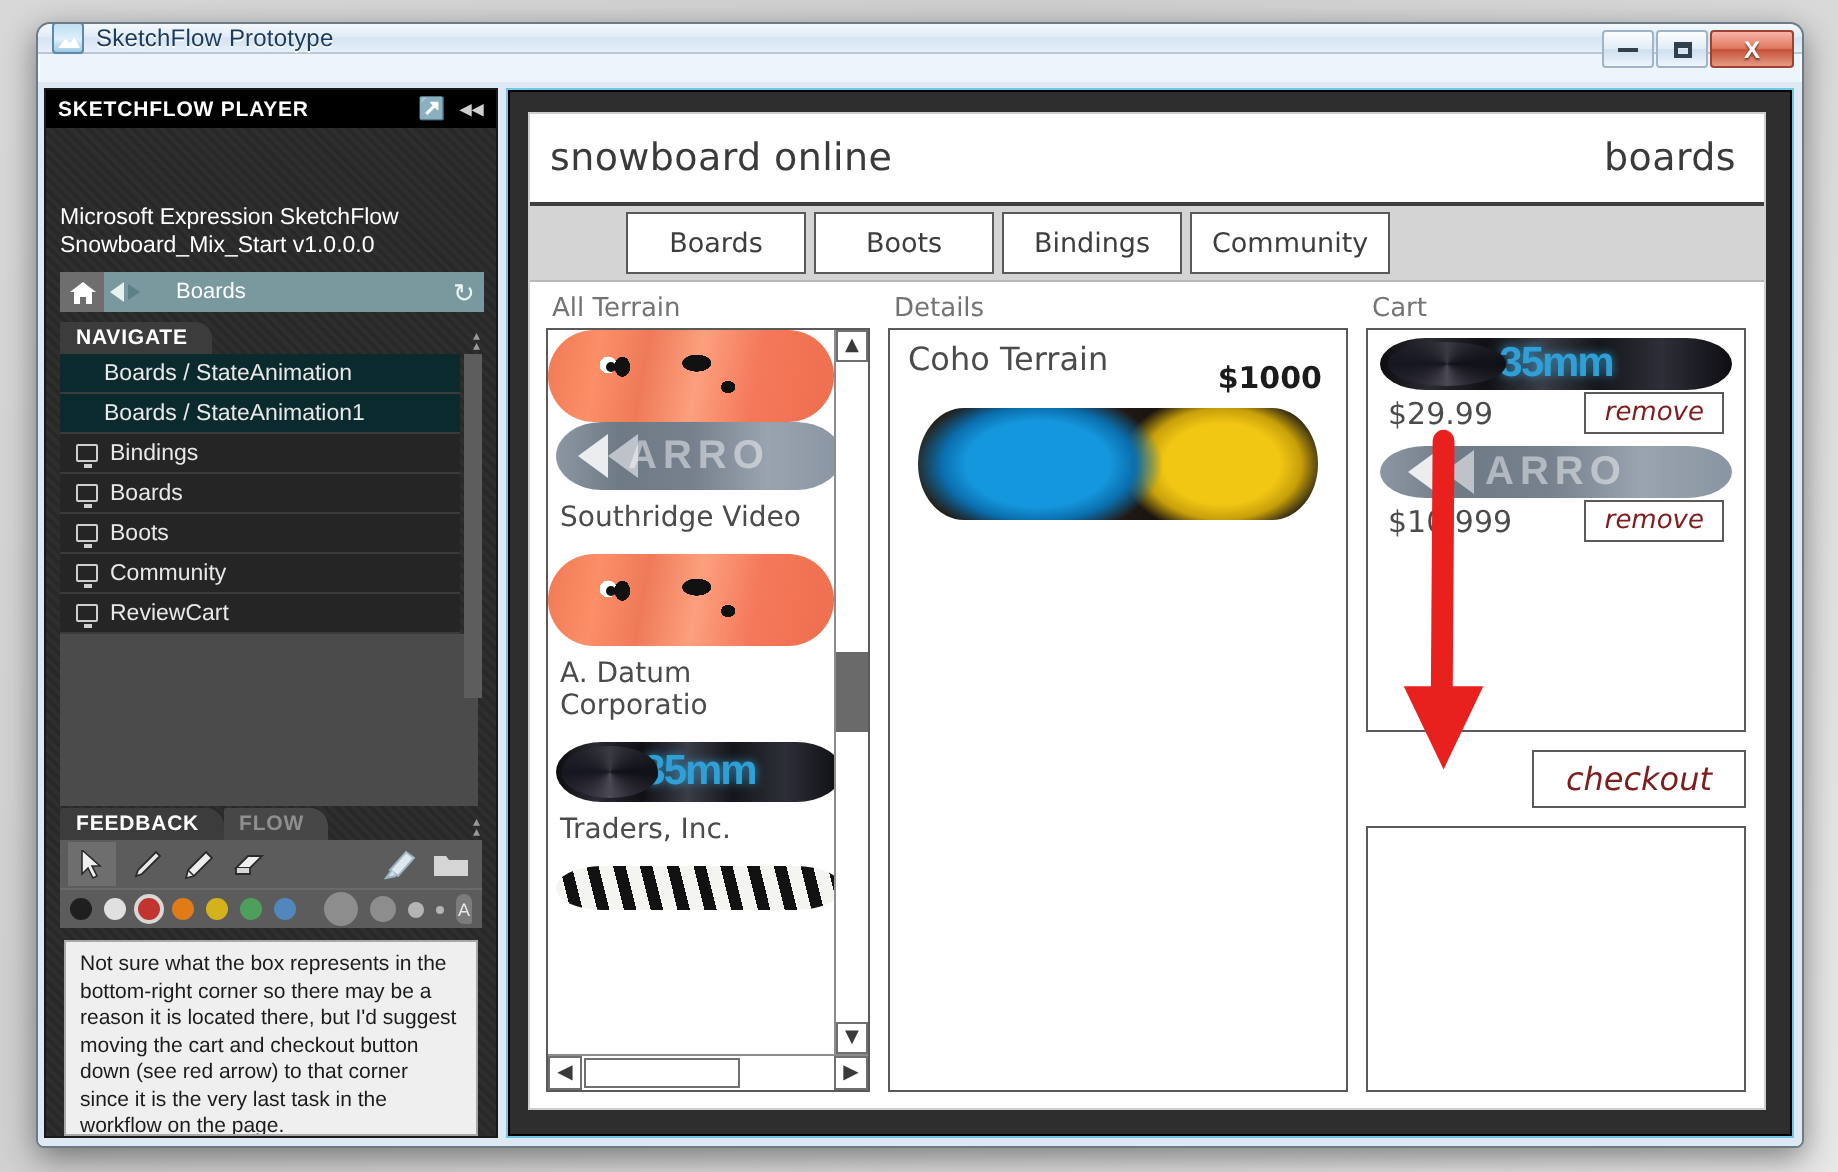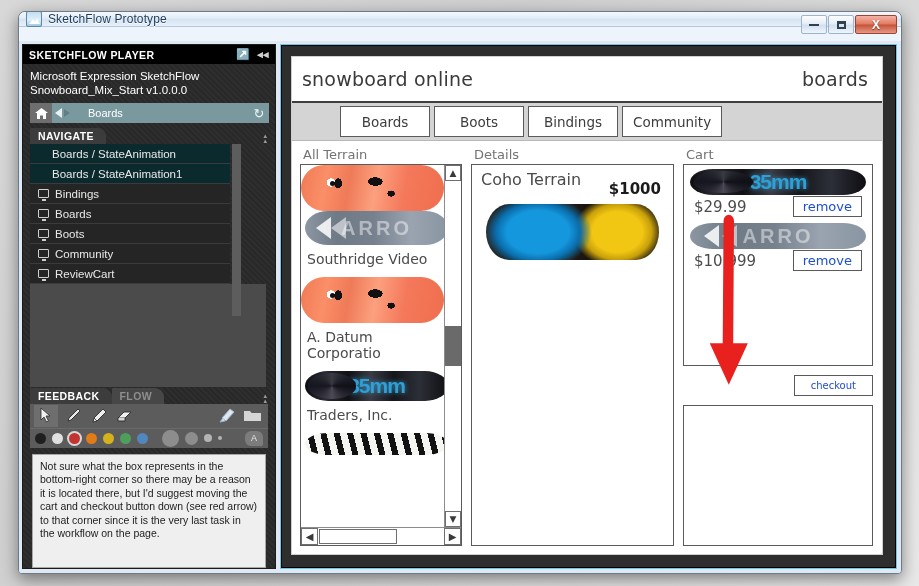--- a/index.html
+++ b/index.html
@@ -62,35 +62,35 @@
   .glyph-max { width: 9px; height: 8px; border: 2px solid #30404e; border-top-width: 3px; }
 
   #client {
     position: absolute; left: 0; top: 29px; right: 0; bottom: 0;
     background: #dfe9f4;
     padding: 3px 4px 4px 3px;
     display: flex;
   }
   
   #player {
-    width: 254px; flex: none;
+    width: 227px; flex: none;
     background: #2a2a2a;
     background-image: repeating-linear-gradient(45deg, rgba(255,255,255,0.02) 0 2px, rgba(0,0,0,0.04) 2px 4px);
     display: flex; flex-direction: column;
     border: 1px solid #1a1a1a;
   }
   #player-header {
     height: 19px; background: #000; color: #fff;
     display: flex; align-items: center; padding: 0 6px;
     font-size: 10.5px; font-weight: bold; letter-spacing: 0.4px;
   }
   #player-header .spacer { flex: 1; }
   .hdr-icon { color: #cfcfcf; font-size: 11px; margin-left: 7px; }
   #player-info {
-    padding: 5px 7px 4px 7px; color: #fff; font-size: 11.5px; line-height: 14px;
+    padding: 5px 7px 4px 7px; color: #fff; font-size: 11.5px; line-height: 14px; margin-top: 33px;
   }
   #navbar {
     margin: 2px 6px 0 7px; height: 20px; display: flex; align-items: stretch;
   }
   .nav-home {
     width: 22px; background: #6e6e6e; display: flex; align-items: center; justify-content: center;
   }
   .nav-home svg { display: block; }
   .nav-arrows {
     width: 28px; background: #79999e; display: flex; align-items: center; gap: 2px;
@@ -238,25 +238,26 @@
   #detail-board { margin: 6px 14px 0 14px; height: 56px; }
   #detail-desc { text-align: center; font-size: 13.5px; color: #585858; margin-top: 16px; }
 
   
   #col-cart { width: 190px; flex: none; display: flex; flex-direction: column; }
   #cart-box { flex: none; height: 202px; padding: 4px 6px; }
   .cart-row { margin-bottom: 2px; }
   .cart-line { display: flex; align-items: center; justify-content: space-between; padding: 1px 4px 0 4px; }
   .cart-price { font-size: 15px; color: #4b4b4b; }
   .btn-sk {
-    border: 1.4px solid #5a5a5a; background: #fff; font-size: 13px; color: #1d4ed8;
+    border: 1.4px solid #5a5a5a; background: #fff; font-size: 13px; color: #7f1d1d;
     padding: 2px 9px;
+    font-style: italic;
   }
   #checkout-row { display: flex; justify-content: flex-end; margin-top: 9px; }
-  #checkout-btn { padding: 4px 16px; font-size: 10px; }
+  #checkout-btn { padding: 4px 16px; font-size: 16px; }
   #empty-box { margin-top: 9px; flex: 1; border: 1.5px solid #5a5a5a; }
 
   
   .board { border-radius: 23px/50%; overflow: hidden; position: relative; height: 100%; }
   .board.orange {
     background:
       radial-gradient(ellipse 7px 9px at 26% 40%, #111 0 55%, transparent 56%),
       radial-gradient(ellipse 12px 7px at 52% 36%, #111 0 60%, transparent 61%),
       radial-gradient(ellipse 6px 5px at 63% 62%, #111 0 60%, transparent 61%),
       radial-gradient(circle 6px at 21% 38%, #fff 0 70%, transparent 71%),

